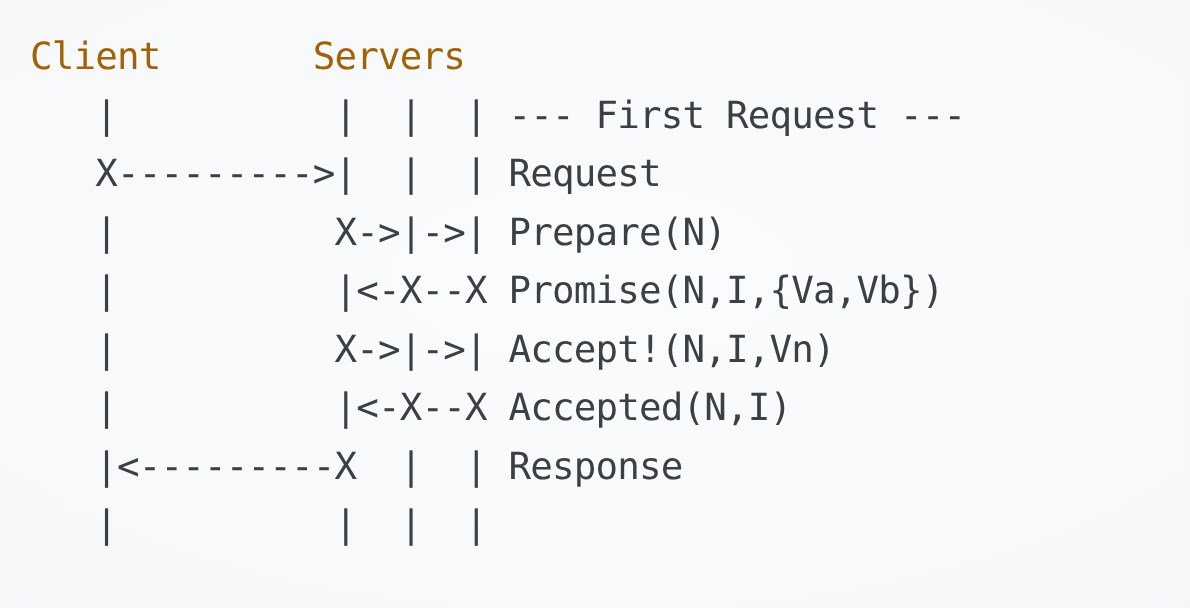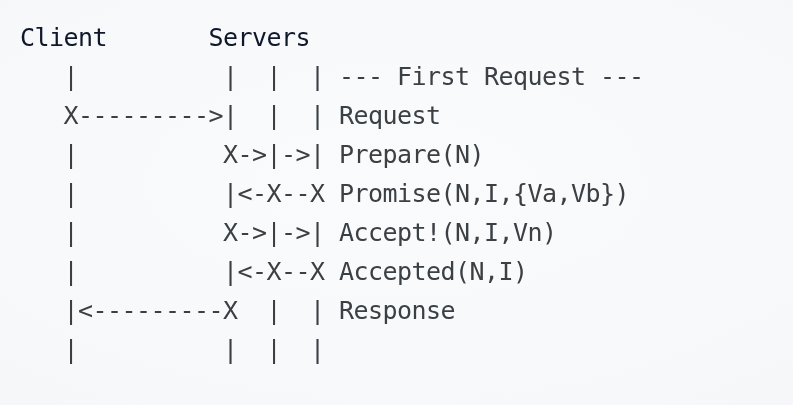--- a/index.html
+++ b/index.html
@@ -49,21 +49,21 @@
     -webkit-font-smoothing: antialiased;
   }
 
   .ascii-line {
     display: block;
     white-space: pre;
     min-height: 39px;
   }
 
   .header-line {
-    color: #0f172a;
+    color: #a16207;
   }
 </style>
 </head>
 <body>
 
 <div id="diagram-root">
 
   <div id="page-backdrop"></div>
 
   <pre id="ascii-block"><span class="ascii-line header-line">Client       Servers</span><span class="ascii-line">   |          |  |  | --- First Request ---</span><span class="ascii-line">   X---------&gt;|  |  | Request</span><span class="ascii-line">   |          X-&gt;|-&gt;| Prepare(N)</span><span class="ascii-line">   |          |&lt;-X--X Promise(N,I,{Va,Vb})</span><span class="ascii-line">   |          X-&gt;|-&gt;| Accept!(N,I,Vn)</span><span class="ascii-line">   |          |&lt;-X--X Accepted(N,I)</span><span class="ascii-line">   |&lt;---------X  |  | Response</span><span class="ascii-line">   |          |  |  |</span></pre>

